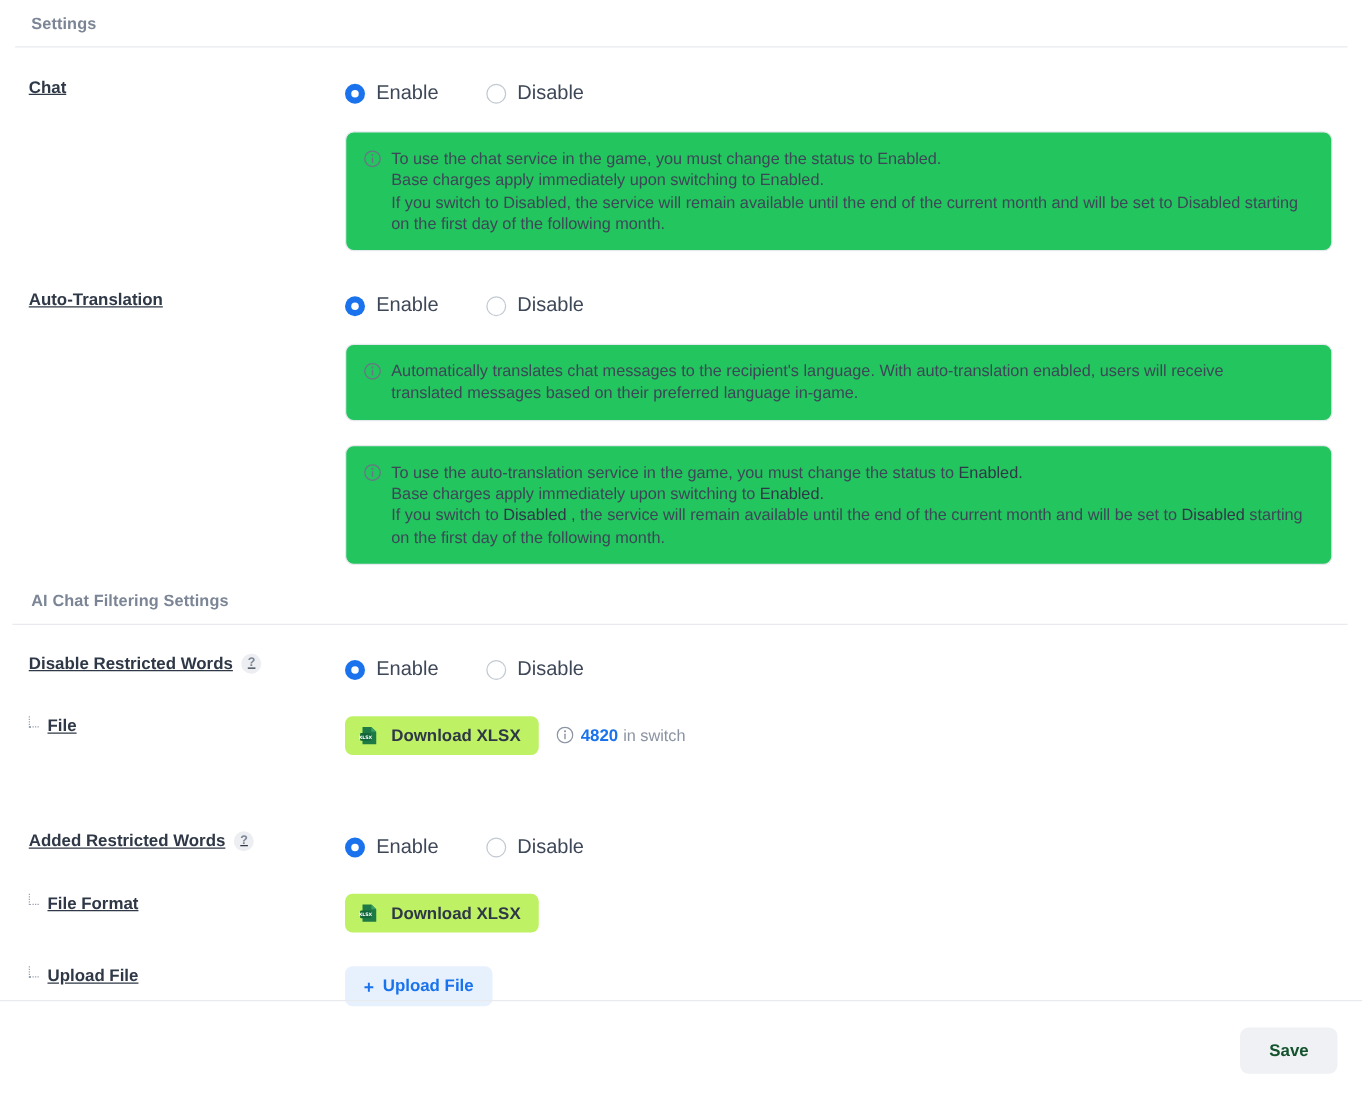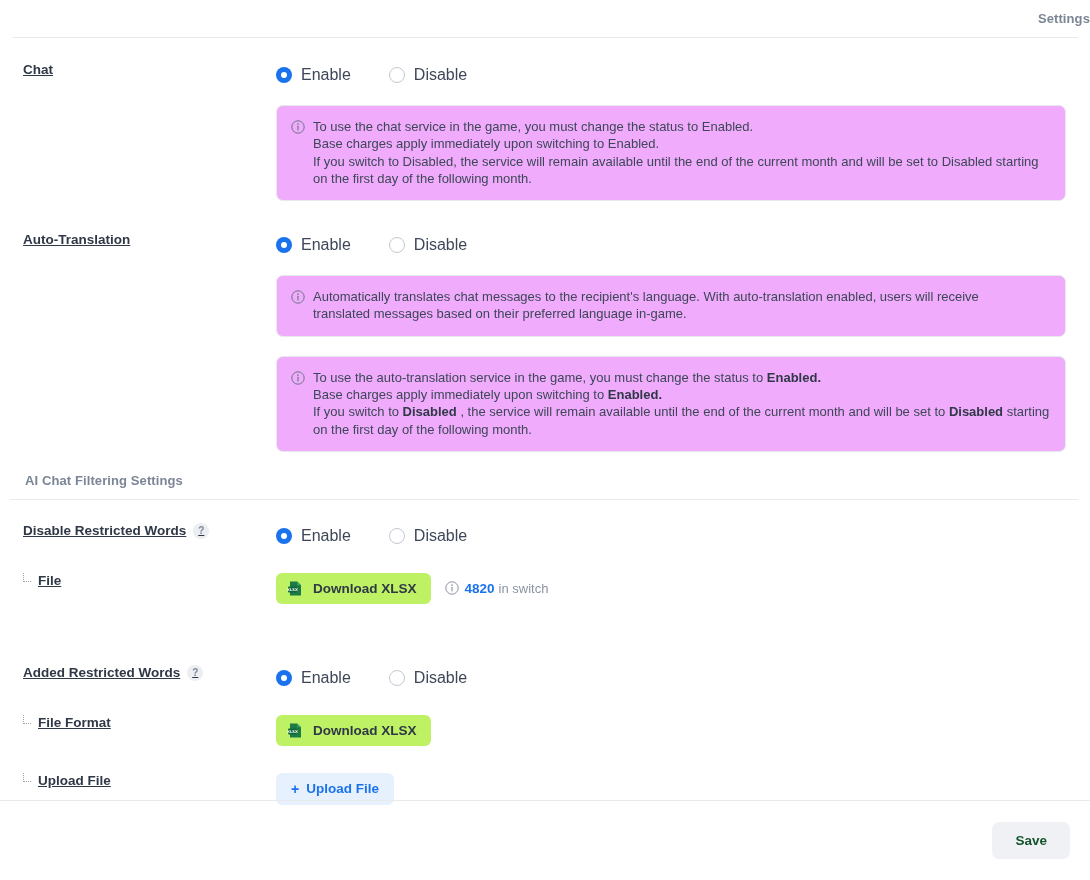--- a/index.html
+++ b/index.html
@@ -18,21 +18,21 @@
   }
 
   
   .section-head {
     padding: 0 0 0 25px;
     font-size: 13px;
     font-weight: bold;
     color: #7b8595;
     letter-spacing: 0.1px;
   }
-  .section-head-settings { padding-top: 11px; text-align: right; }
+  .section-head-settings { padding-top: 11px; }
   .divider {
     height: 1px;
     background: #e8eaee;
     margin: 11px 12px 0 12px;
   }
   .divider-full { margin: 11px 12px 0 10px; }
 
   
   .row {
     display: flex;
@@ -137,41 +137,41 @@
   }
   .radio-label {
     font-size: 16px;
     color: #3d4757;
   }
 
   
   .info-box {
     box-sizing: border-box;
     width: 790px;
-    background: #f0abfc;
+    background: #22c55e;
     border: 1px solid #e6e9ed;
     border-radius: 7px;
     padding: 12px 14px 13px 14px;
     display: flex;
     align-items: flex-start;
   }
   .info-icon {
     flex: 0 0 auto;
     width: 14px;
     height: 14px;
     margin-right: 8px;
     margin-top: 2px;
   }
   .info-icon svg { display: block; }
   .info-text {
     font-size: 13px;
     line-height: 17.3px;
     color: #3d4757;
   }
-  .info-text b { font-weight: bold; color: #2f3846; }
+  .info-text b { font-weight: normal; color: #2f3846; }
 
   
   .btn-download {
     display: inline-flex;
     align-items: center;
     background: #bef264;
     border: none;
     border-radius: 6px;
     padding: 7px 14px 7px 11px;
     font-family: inherit;

